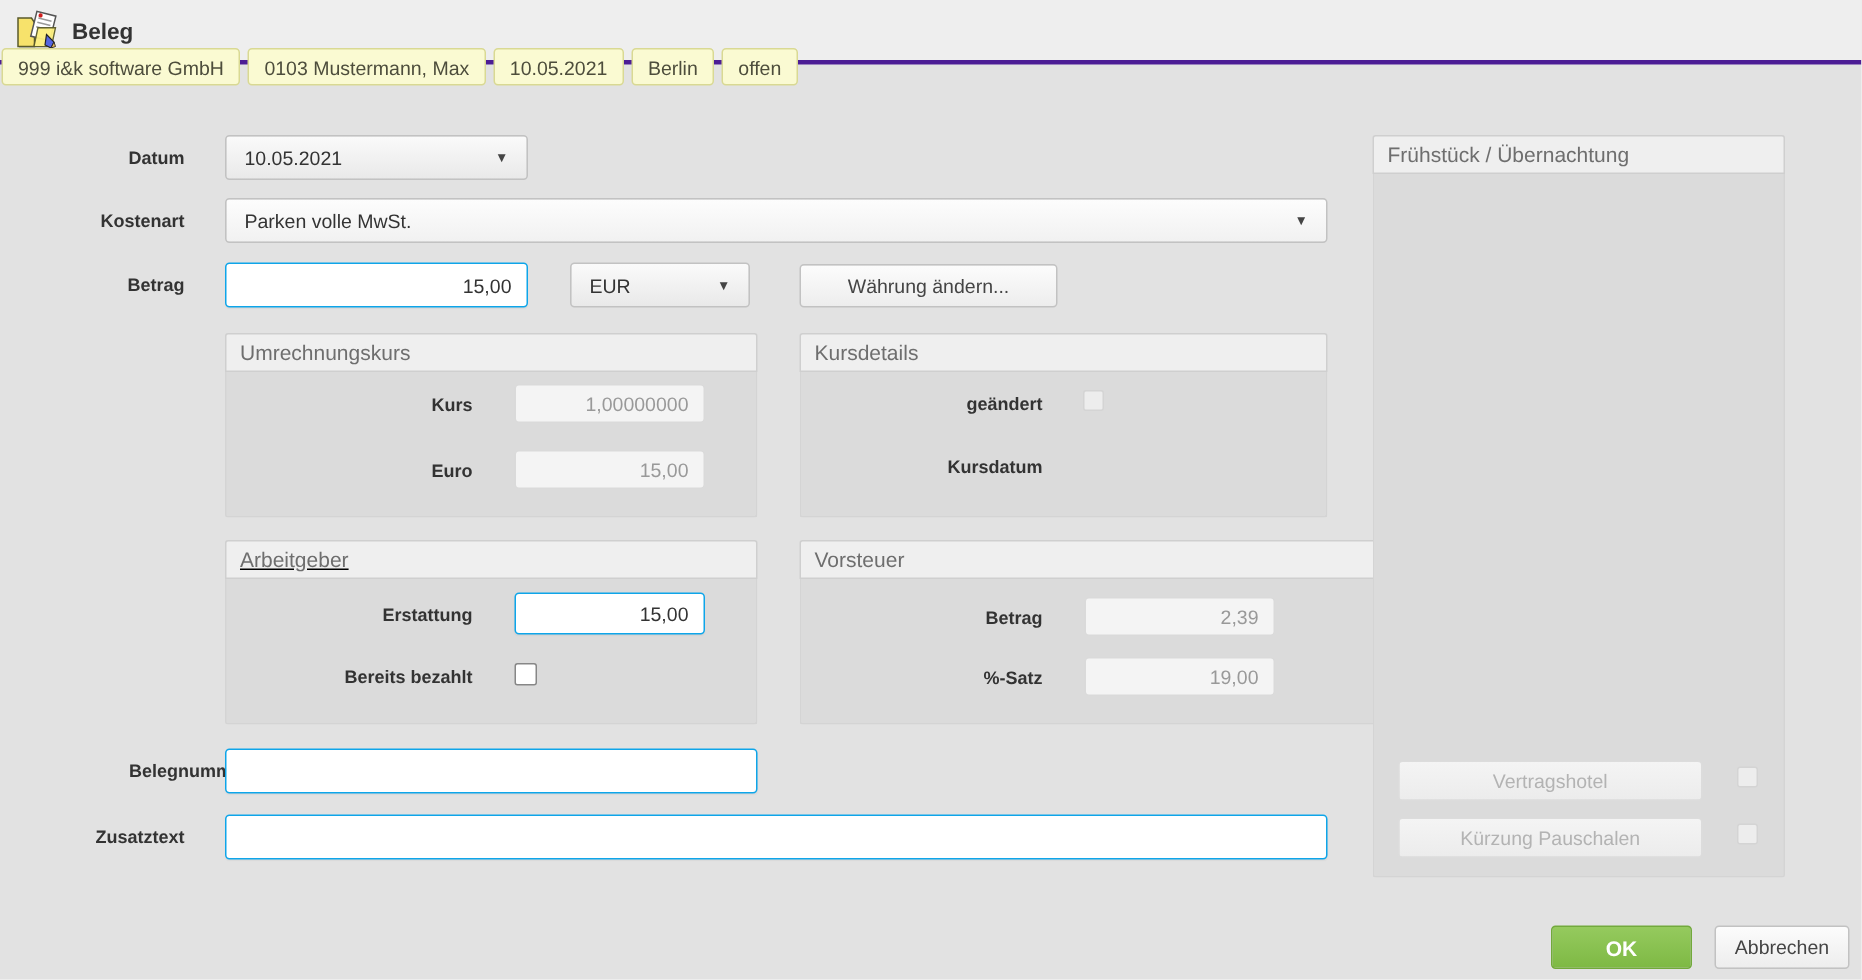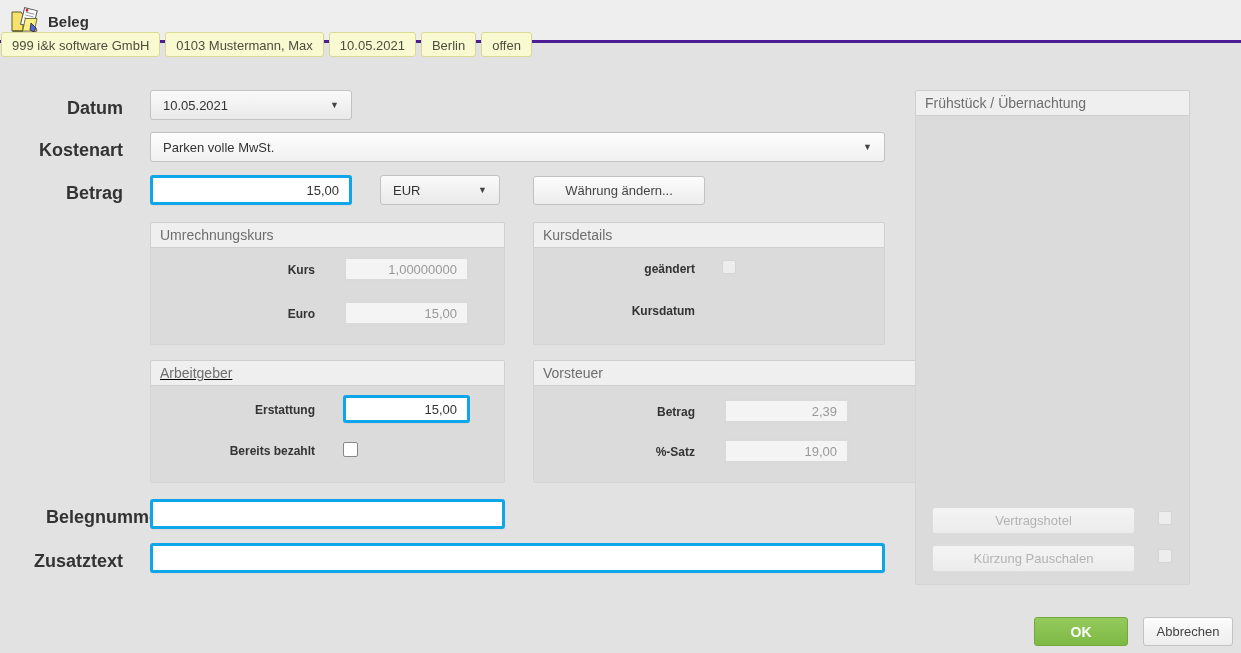--- a/index.html
+++ b/index.html
@@ -21,30 +21,30 @@
   
   .chips { position:absolute; left:1px; top:32px; display:flex; gap:5px; }
   .chip {
     height:25px; line-height:25px; padding:0 10px;
     background:#fafad2; border:1px solid #d9d993; border-radius:3px;
     font-size:13px; color:#4d4d3c; box-sizing:border-box; white-space:nowrap;
   }
   
   .lbl {
     position:absolute; left:0; width:123px; text-align:right;
-    font-size:18px; font-weight:bold; color:#333;
+    font-size:12px; font-weight:bold; color:#333;
   }
   .glbl {
     position:absolute; text-align:right;
     font-size:12px; font-weight:bold; color:#333;
   }
   
   .txt {
     position:absolute; box-sizing:border-box; height:30px;
-    background:#ffffff; border:3px solid #0ea5e9; border-radius:3px;
+    background:#ffffff; border:1px solid #0ea5e9; border-radius:3px;
     font-family:"Liberation Sans", sans-serif; font-size:13px; color:#333;
     padding:0 10px; outline:none; box-shadow:0 1px 1px rgba(0,0,0,0.04);
   }
   .txt.num { text-align:right; }
   .txt.disabled {
     background:#f4f4f4; border-color:#dadada; color:#999; box-shadow:none;
   }
   
   .dd {
     position:absolute; box-sizing:border-box; height:30px;

